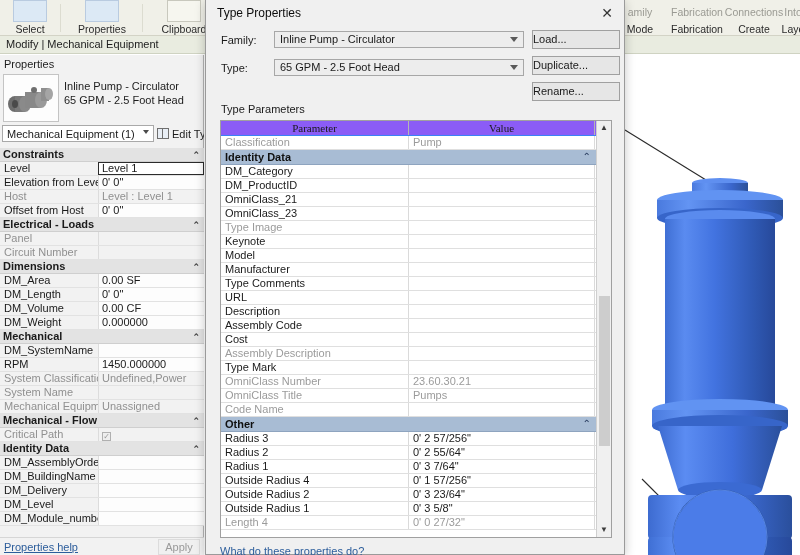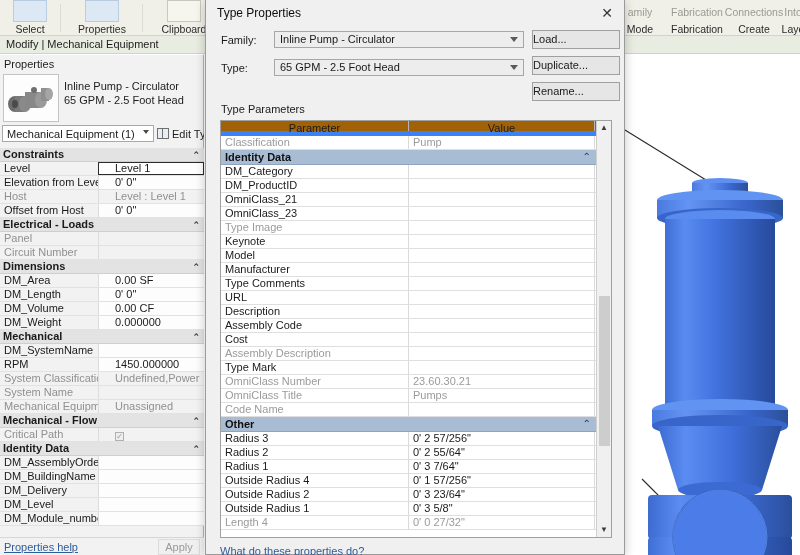--- a/index.html
+++ b/index.html
@@ -91,21 +91,21 @@
     position:relative; color:#1a1a1a;
   }
   .pg-group .chev {
     position:absolute; right:4px; top:1px; font-size:9px; color:#444;
   }
   .pg-name {
     width:98px; padding-left:4px; line-height:13px; font-size:11px;
     overflow:hidden; white-space:nowrap; background:#f2f2f2;
   }
   .pg-val {
-    width:106px; padding-left:16px; line-height:13px; font-size:11px;
+    width:106px; padding-left:3px; line-height:13px; font-size:11px;
     background:#fdfdfd; border-left:1px solid #dcdcdc;
     overflow:hidden; white-space:nowrap;
   }
   .pg-row.greyed .pg-name, .pg-row.greyed .pg-val { color:#909090; background:#f2f2f2; }
   .pg-row.focused .pg-val { border:1px solid #2b2b2b; background:#fff; line-height:11px; }
   .pg-chk {
     display:inline-block; width:9px; height:9px; border:1px solid #b0b0b0;
     background:#eee; position:relative; top:1px; color:#999;
     font-size:8px; line-height:8px; text-align:center;
   }
@@ -180,22 +180,22 @@
   }
   .dlg-section-label {
     position:absolute; left:15px; top:103px; font-size:11px; color:#1a1a1a;
   }
 
   
   .ptable {
     position:absolute; left:14px; top:120px; width:392px; height:418px;
     border:1px solid #a0a0a0; background:#fff; overflow:hidden;
   }
-  .pt-head { display:flex; height:15px; background:#a16207;
-    border-bottom:5px solid #3b82f6; }
+  .pt-head { display:flex; height:15px; background:#8b5cf6;
+    border-bottom:1px solid #3b82f6;font-family:Liberation Serif, serif; }
   .pt-head .th {
     font-size:11px; text-align:center; line-height:14px; font-weight:normal;
     color:#1a1a1a; border-right:1px solid #b5b5b5;
   }
   .th-param { width:188px; }
   .th-value { width:186px; }
   .th-eq { width:16px; font-size:10px; }
   .pt-body { position:absolute; left:0; top:15px; right:0; bottom:0; overflow:hidden; }
 
   .pt-row { display:flex; height:14px; border-bottom:1px solid #dfdfdf; }

